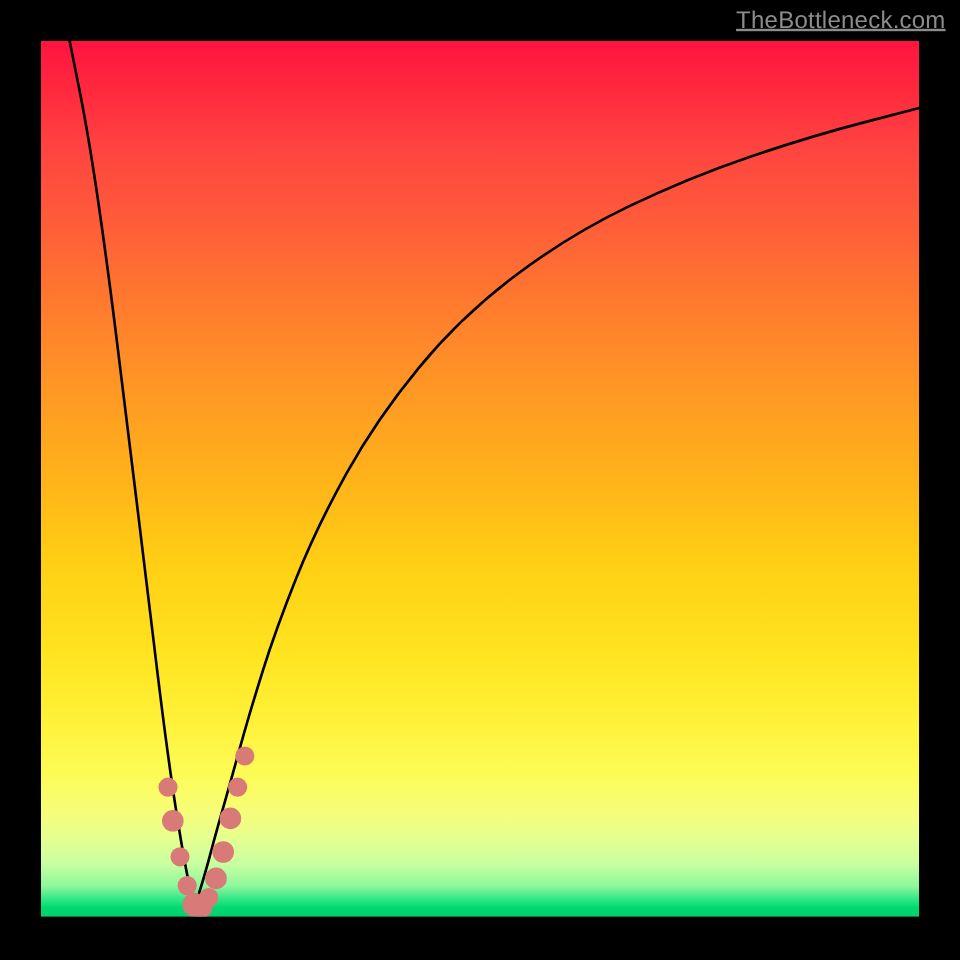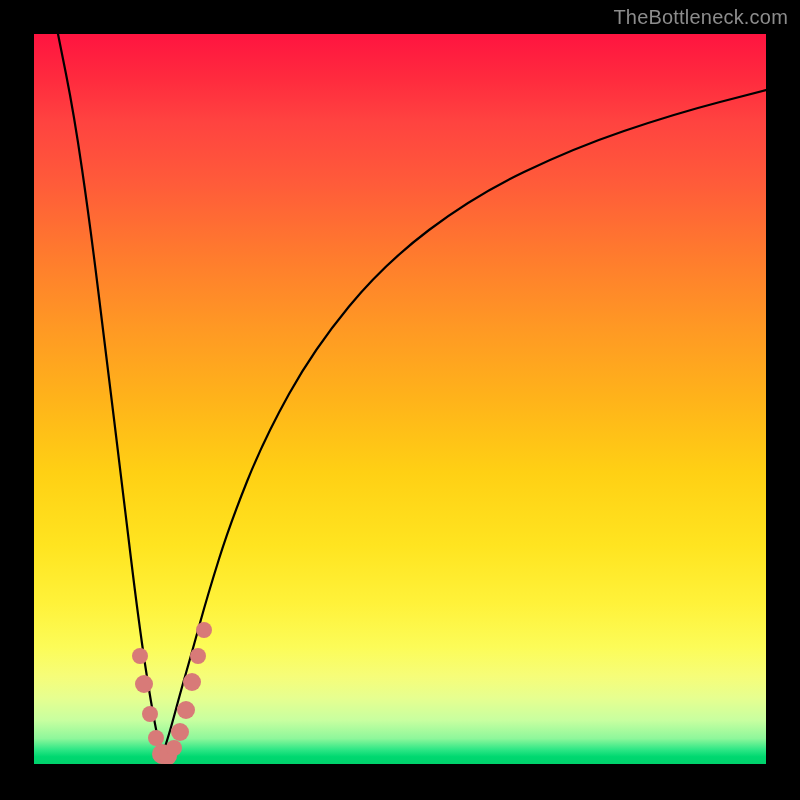--- a/index.html
+++ b/index.html
@@ -70,20 +70,21 @@
   }
   .watermark {
     position: absolute;
     top: 6px;
     right: 12px;
     color: #8c8c8c;
     font-size: 20px;
     letter-spacing: 0.2px;
     font-weight: 500;
     user-select: none;
+    text-decoration: underline;
   }
 </style>
 </head>
 <body>
 
 <div class="frame">
 
   <div class="plot">
     <div class="gradient"></div>
 

